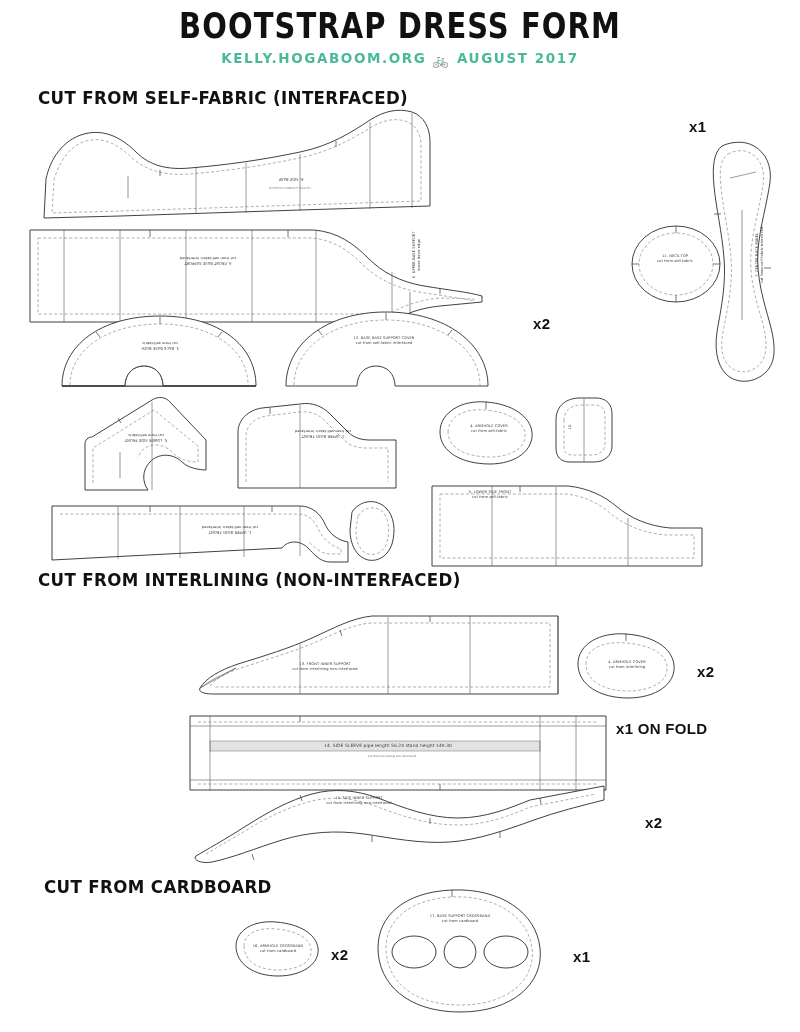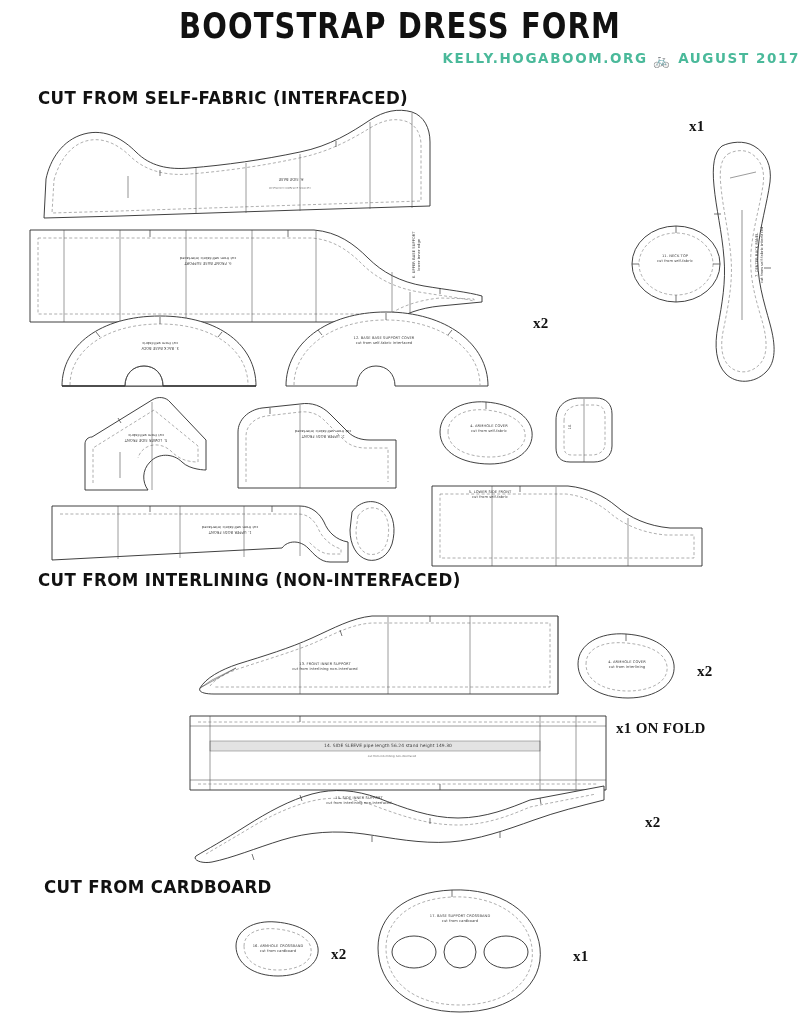--- a/index.html
+++ b/index.html
@@ -34,21 +34,21 @@
     letter-spacing: 1.2px;
     color: #111;
     font-stretch: condensed;
     transform: scaleX(0.92);
   }
   .subtitle {
     position: absolute;
     top: 50px;
     left: 0;
     width: 800px;
-    text-align: right;
+    text-align: center;
     font-family: "DejaVu Sans", sans-serif;
     font-weight: bold;
     font-size: 13.5px;
     letter-spacing: 1.6px;
     color: #4ab99a;
   }
   .subtitle .sep {
     display: inline-block;
     margin: 0 6px;
     vertical-align: -2px;
@@ -66,21 +66,21 @@
     transform-origin: left center;
     white-space: nowrap;
   }
   #sec-self  { left: 38px;  top: 88px; }
   #sec-inter { left: 38px;  top: 570px; }
   #sec-card  { left: 44px;  top: 877px; }
 
   
   .qty {
     position: absolute;
-    font-family: Liberation Serif, serif;
+    font-family: Liberation Sans, sans-serif;
     font-weight: bold;
     font-size: 15px;
     color: #111;
     letter-spacing: 0.3px;
     white-space: nowrap;
   }
   #qty-a { left: 689px; top: 118px; }
   #qty-b { left: 533px; top: 315px; }
   #qty-c { left: 697px; top: 663px; }
   #qty-d { left: 616px; top: 720px; }

